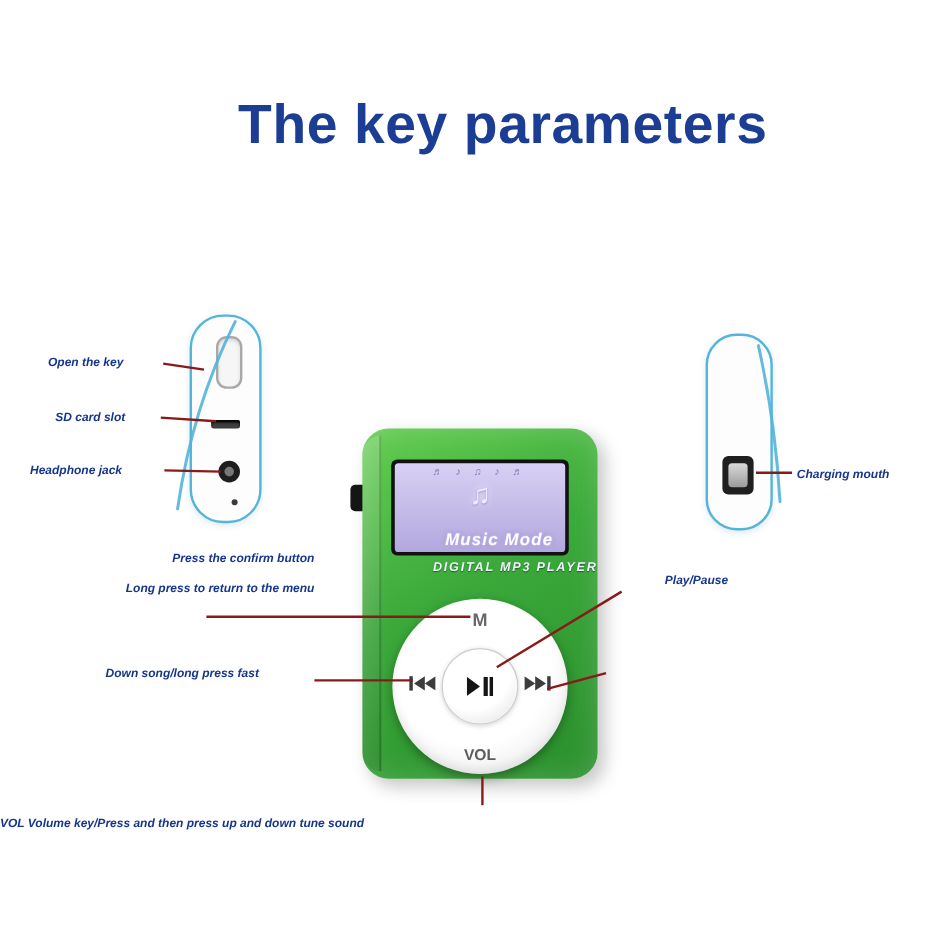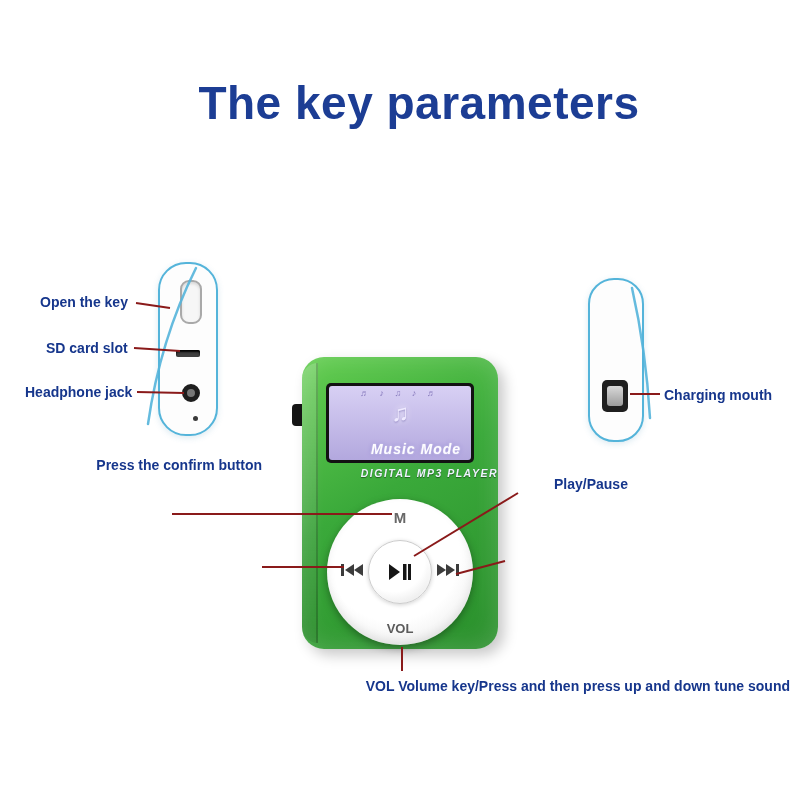--- a/index.html
+++ b/index.html
@@ -6,26 +6,26 @@
   .page {
     position:relative; width:790px; height:790px; background:#ffffff;
     font-family:"Liberation Sans", sans-serif; overflow:hidden;
   }
   .title {
     position:absolute; top:76px; left:0; width:100%; margin:0;
     text-align:center; font-size:46px; font-weight:bold;
     color:var(--title_navy); letter-spacing:0.5px;padding-left:24px;
   }
   .label {
-    position:absolute; font-size:14px; font-weight:bold;
-    color:var(--label_navy); white-space:nowrap; line-height:17px;
+    position:absolute; font-size:10px; font-weight:bold;
+    color:var(--label_navy); white-space:nowrap; line-height:17px;font-style:italic;
   }
   .confirm-block { text-align:right; }
   .confirm-block div { line-height:25px; }
-  .vol-callout { left:0; width:100%; text-align:right; white-space:normal; }
+  .vol-callout { left:0; width:100%; text-align:left; white-space:normal; }
 
   
   .side-device {
     position:absolute; background:#fdfdfd;
     border:2px solid var(--teal); box-shadow:0 2px 6px rgba(60,140,180,0.18);
   }
   .side-left { left:158px; top:262px; width:56px; height:170px; border-radius:28px; }
   .side-right { left:588px; top:278px; width:52px; height:160px; border-radius:26px; }
   .key-pill {
     position:absolute; left:20px; top:16px; width:18px; height:40px;
@@ -193,18 +193,20 @@
     <line class="red-line" x1="402" y1="647" x2="402" y2="671"></line>
   </svg>
 
   <div class="label" style="left:40px; top:294px;">Open the key</div>
   <div class="label" style="left:46px; top:340px;">SD card slot</div>
   <div class="label" style="left:25px; top:384px;">Headphone jack</div>
   <div class="label" style="left:664px; top:387px;">Charging mouth</div>
 
   <div class="label confirm-block" style="right:528px; top:453px;">
     <div>Press the confirm button</div>
+    <div>Long press to return to the menu</div>
   </div>
 
   <div class="label" style="left:518px; top:476px;padding-left:36px;">Play/Pause</div>
+  <div class="label" style="left:88px; top:553px;">Down song/long press fast</div>
   <div class="label vol-callout" style="top:678px;">VOL Volume key/Press and then press up and down tune sound</div>
 
 </div>
 
 </body></html>

